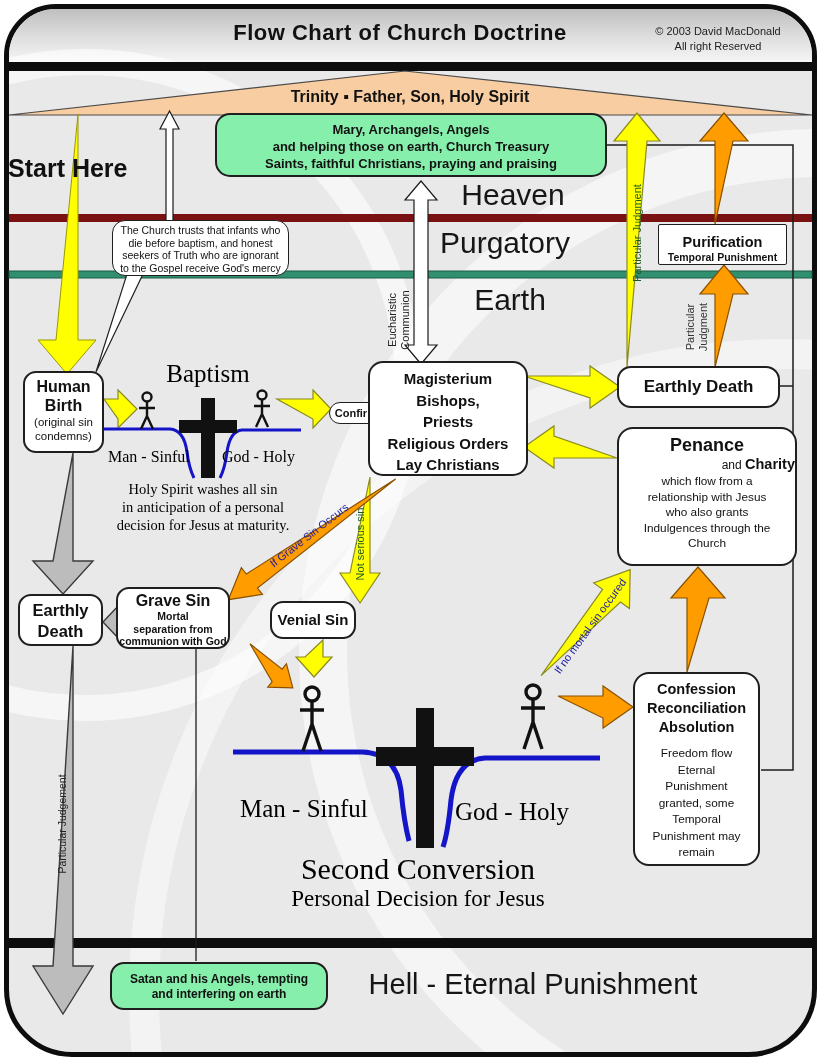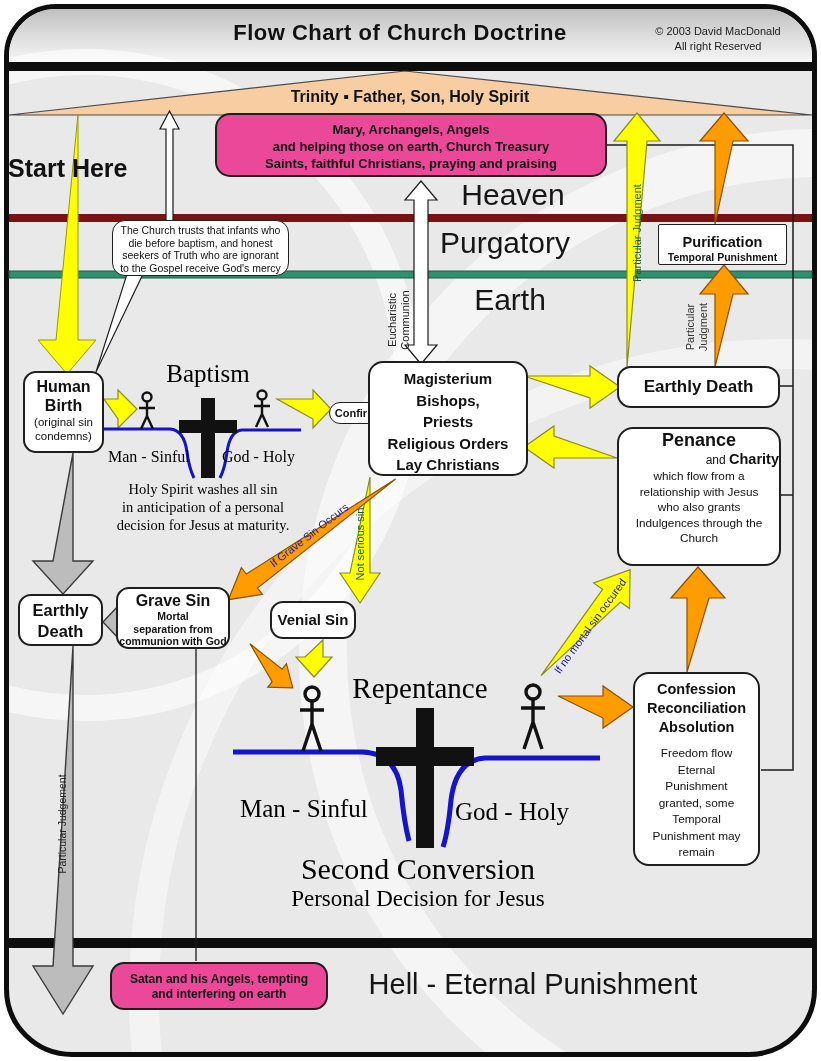--- a/index.html
+++ b/index.html
@@ -20,32 +20,32 @@
   
   #trinity-label{left:210px;top:88px;width:400px;text-align:center;font-size:16px;font-weight:bold;}
   #start-here{left:8px;top:154px;width:160px;font-size:25px;font-weight:bold;}
   .region{font-size:30px;color:#161616;text-align:center;}
   #heaven{left:413px;top:178px;width:200px;}
   #purgatory{left:405px;top:226px;width:200px;}
   #earth{left:410px;top:283px;width:200px;}
   #hell{left:338px;top:968px;width:390px;font-size:29px;}
   
   .node{background:#fff;border:2px solid #1f1f1f;border-radius:13px;text-align:center;box-sizing:border-box;}
-  .note{background:#ec4899;}
+  .note{background:#86efac;}
   #mary{left:215px;top:113px;width:392px;height:64px;border-radius:15px;font-size:13px;font-weight:bold;line-height:17px;padding-top:6px;}
   #church-trusts{left:112px;top:220px;width:177px;height:56px;border-width:1.5px;font-size:10.5px;line-height:12.5px;padding-top:3px;}
   #human-birth{left:23px;top:371px;width:81px;height:82px;font-weight:bold;font-size:16px;line-height:19px;padding-top:4px;}
   #human-birth .sub{font-weight:normal;font-size:11.5px;line-height:14px;}
   #confirmation{left:329px;top:402px;width:80px;height:22px;border-width:1.5px;border-radius:11px;font-size:11px;font-weight:bold;line-height:20px;}
   #magisterium{left:368px;top:361px;width:160px;height:115px;border-radius:15px;font-size:15px;font-weight:bold;line-height:21.5px;padding-top:5px;}
   #ed-right{left:617px;top:366px;width:163px;height:42px;border-radius:14px;font-size:17px;font-weight:bold;line-height:38px;}
   #purification{left:658px;top:224px;width:129px;height:41px;border-width:1.5px;border-radius:2px;padding-top:9px;}
   #purification .t1{font-size:14.5px;font-weight:bold;line-height:17px;}
   #purification .t2{font-size:10.5px;font-weight:bold;line-height:12px;}
-  #penance{left:617px;top:427px;width:164px;height:139px;border-radius:16px;}
+  #penance{left:617px;top:427px;width:180px;height:139px;border-radius:16px;padding-top:5px;}
   #penance .t1{font-size:18px;font-weight:bold;line-height:22px;}
   #penance .t2{font-size:12px;line-height:17px;text-align:right;}
   #penance .t2 b{font-size:14.5px;}
   #penance .body{font-size:11.8px;line-height:15.5px;}
   #ed-left{left:18px;top:594px;width:85px;height:52px;font-size:16.5px;font-weight:bold;line-height:21px;padding-top:4px;}
   #grave-sin{left:116px;top:587px;width:114px;height:62px;padding-top:2px;}
   #grave-sin .t1{font-size:16px;font-weight:bold;line-height:19px;}
   #grave-sin .t2{font-size:10.5px;font-weight:bold;line-height:12.5px;}
   #venial-sin{left:270px;top:601px;width:86px;height:38px;font-size:15px;font-weight:bold;line-height:34px;}
   #confession{left:633px;top:672px;width:127px;height:194px;border-radius:16px;padding-top:6px;}
@@ -268,21 +268,20 @@
 
   <div id="baptism-title" class="abs serif">Baptism</div>
   <div id="bap-man" class="abs serif">Man - Sinful</div>
   <div id="bap-god" class="abs serif">God - Holy</div>
   <div id="bap-caption" class="abs serif">
     <div>Holy Spirit washes all sin</div>
     <div>in anticipation of a personal</div>
     <div>decision for Jesus at maturity.</div>
   </div>
 
-  <div id="rep-title" class="abs serif">Repentance</div>
   <div id="rep-man" class="abs serif">Man - Sinful</div>
   <div id="rep-god" class="abs serif">God - Holy</div>
   <div id="rep-second" class="abs serif">Second Conversion</div>
   <div id="rep-personal" class="abs serif">Personal Decision for Jesus</div>
 
   <div id="lbl-pj-yellow" class="abs rot">Particular Judgment</div>
   <div id="lbl-pj-orange" class="abs rot">
     <div>Particular</div>
     <div>Judgment</div>
   </div>

